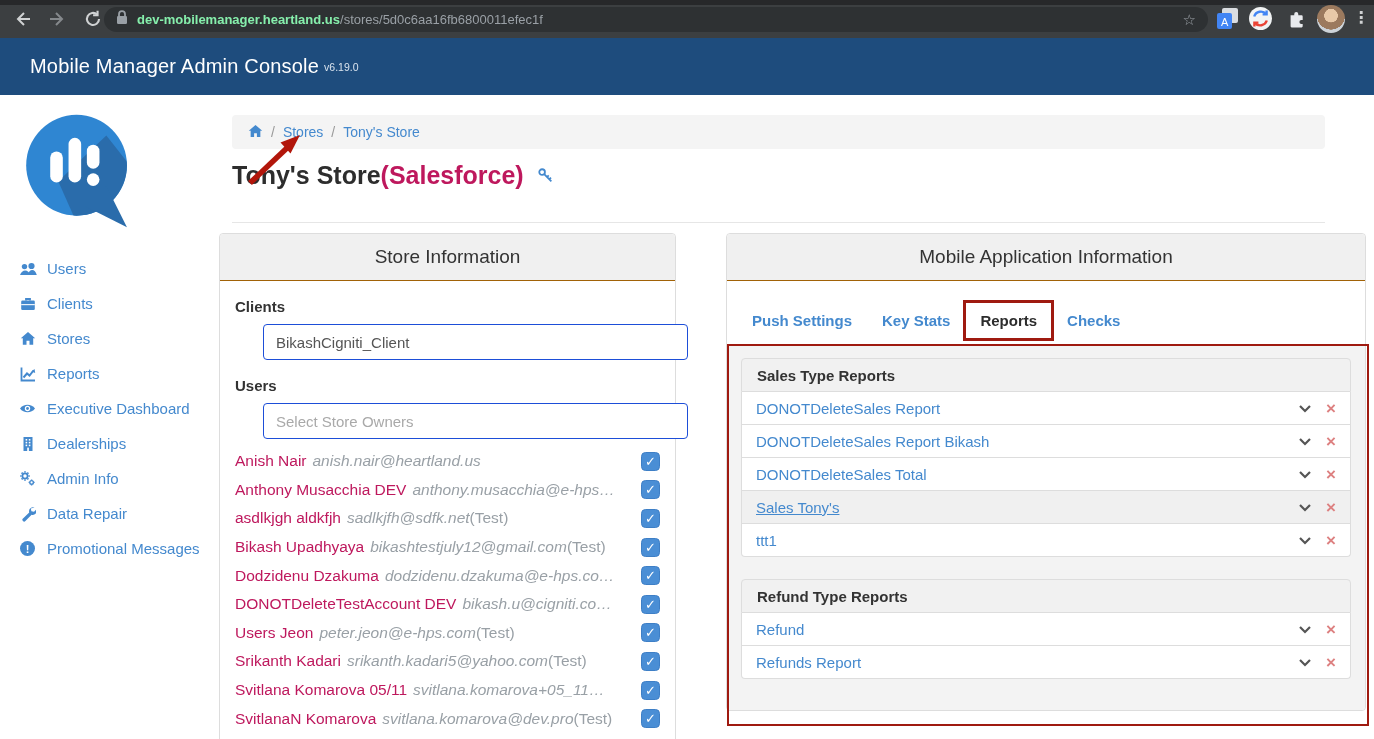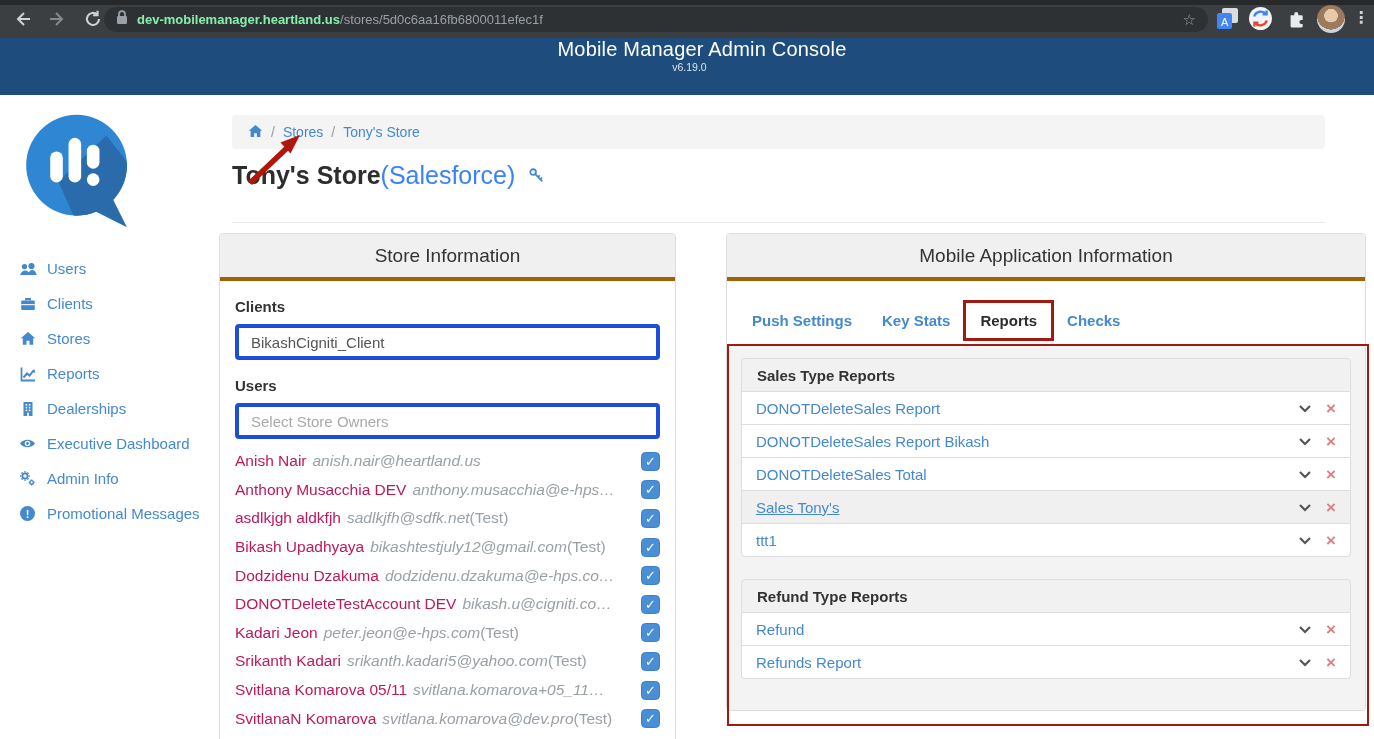--- a/index.html
+++ b/index.html
@@ -17,21 +17,21 @@
   .url-domain { color:#86efac; font-weight:bold; }
   .url-path { color:#9aa0a6; }
   .star { margin-left:auto; color:#9aa0a6; font-size:15px; cursor:pointer; }
   .ext-ic { position:absolute; top:7px; cursor:pointer; }
   .avatar { position:absolute; left:1317px; top:5px; width:28px; height:28px; border-radius:50%;
             background:radial-gradient(circle at 50% 38%, #e8c9a8 0 30%, #9c7a5e 31% 62%, #cdd3d8 63%); cursor:pointer; }
   .dots { position:absolute; left:1353px; top:8px; color:#d0d2d3; font-size:16px; font-weight:bold; letter-spacing:0; cursor:pointer; }
 
   
   .app-header { position:absolute; left:0; top:38px; width:1374px; height:57px; background:var(--header-bg,#1e4c7d);
-                display:flex; align-items:center; color:#fff;flex-direction:column; }
+                display:flex; align-items:center; color:#fff; }
   .app-title { font-size:20px; font-weight:500; margin-left:30px; letter-spacing:.2px; }
   .app-version { font-size:10.5px; color:#d9e3ee; margin-left:5px; }
   .header-right { margin-left:auto; display:flex; align-items:center; gap:48px; padding-right:69px; }
   .header-link { display:flex; align-items:center; gap:7px; font-size:14.5px; font-weight:600; color:#f2f6fa; cursor:pointer; }
 
   
   .sidebar { position:absolute; left:0; top:95px; width:218px; height:644px; background:#fff; }
   .logo { position:absolute; left:17px; top:13px; }
   .nav { position:absolute; left:0; top:156px; width:218px; }
   .nav-item { display:flex; align-items:center; gap:10px; height:35px; padding-left:18px;
@@ -43,34 +43,34 @@
   
   .content { position:absolute; left:218px; top:95px; width:1156px; height:644px; }
   .breadcrumb { position:absolute; left:14px; top:20px; width:1093px; height:34px; background:#f4f4f4;
                 border-radius:4px; display:flex; align-items:center; padding-left:16px; font-size:14px; }
   .crumb { color:var(--link-blue,#4489ce); cursor:pointer; }
   .crumb-sep { color:#9a9a9a; padding:0 8px; }
   .annot-arrow { position:absolute; left:18px; top:36px; pointer-events:none; z-index:60; }
 
   .title-row { position:absolute; left:14px; top:66px; display:flex; align-items:center; }
   .page-title { font-size:25px; font-weight:bold; color:#2d2d2d; }
-  .page-subtitle { font-size:25px; font-weight:normal; color:#3b82f6; }
+  .page-subtitle { font-size:25px; font-weight:bold; color:#be185d; }
   .key-ic { margin-left:13px; margin-top:4px; cursor:pointer; }
   .title-divider { position:absolute; left:14px; top:127px; width:1093px; height:1px; background:#e6e6e6; }
 
   .panel { position:absolute; background:#fff; border:1px solid #ddd; border-radius:4px; }
-  .panel-header { height:47px; background:#f0f0f0; border-bottom:4px solid #a16207; border-radius:4px 4px 0 0;
+  .panel-header { height:47px; background:#f0f0f0; border-bottom:1px solid #a16207; border-radius:4px 4px 0 0;
                   display:flex; align-items:center; justify-content:center; font-size:19px; color:#333; }
 
   
   .store-panel { left:1px; top:138px; width:457px; height:620px; }
   .store-body { padding:12px 15px; }
   .field-label { font-size:15px; font-weight:bold; color:#333; margin:5px 0 9px; }
-  .text-input { width:100%; height:36px; border:4px solid #1d4ed8; border-radius:4px; padding:0 12px;
-                font-size:15px; color:#555; font-family:inherit; outline:none; }
+  .text-input { width:100%; height:36px; border:1px solid #1d4ed8; border-radius:4px; padding:0 12px;
+                font-size:15px; color:#555; font-family:inherit; outline:none;margin-left:28px; }
   .text-input::placeholder { color:#a9a9a9; }
   .users-label { margin-top:17px; }
   .user-list { margin-top:8px; }
   .user-row { display:flex; align-items:center; height:28.6px; font-size:15.5px; white-space:nowrap; overflow:hidden; }
   .u-name { color:#be185d; }
   .u-email { color:#99a0a6; font-style:italic; margin-left:6px; }
   .u-suffix { color:#99a0a6; }
   .checkbox { width:19px; height:19px; min-width:19px; border-radius:4.5px; background:var(--checkbox-blue,#4a8ed5);
               border:1px solid #3e7fc6; color:#fff; font-size:13px; display:flex; align-items:center;
               justify-content:center; margin-left:auto; cursor:pointer; }
@@ -216,62 +216,70 @@
             <svg width="16" height="16" viewBox="0 0 16 16">
               <path d="M1.5 1.5 V14.5 H15" stroke="#4489ce" stroke-width="1.8" fill="none"></path>
               <path d="M3.5 11.5 L7 7.5 L9.5 9.5 L13.5 4.5" stroke="#4489ce" stroke-width="2" fill="none"></path>
               <polygon points="14.5,3 15.2,7 11.5,5.4" fill="#4489ce"></polygon>
             </svg>
           </span>
         <span>Reports</span>
       </div>
       <div class="nav-item">
         <span class="ic">
+            <svg width="17" height="13" viewBox="0 0 17 13">
+              <path d="M1 6.5 C4.5 1.5 12.5 1.5 16 6.5 C12.5 11.5 4.5 11.5 1 6.5 Z" fill="#4489ce"></path>
+              <circle cx="8.5" cy="6.5" r="2.7" fill="#fff"></circle>
+              <circle cx="8.5" cy="6.5" r="1.4" fill="#4489ce"></circle>
+            </svg>
+          </span>
+        <span>Executive Dashboard</span>
+      </div>
+      <div class="nav-item">
+        <span class="ic">
             <svg width="14" height="16" viewBox="0 0 14 16">
               <rect x="2.5" y="1" width="9" height="14" fill="#4489ce"></rect>
               <g fill="#fff">
                 <rect x="4.6" y="3" width="1.6" height="1.6"></rect>
                 <rect x="7.8" y="3" width="1.6" height="1.6"></rect>
                 <rect x="4.6" y="5.8" width="1.6" height="1.6"></rect>
                 <rect x="7.8" y="5.8" width="1.6" height="1.6"></rect>
                 <rect x="4.6" y="8.6" width="1.6" height="1.6"></rect>
                 <rect x="7.8" y="8.6" width="1.6" height="1.6"></rect>
                 <rect x="6.2" y="11.6" width="1.7" height="3.4"></rect>
               </g>
             </svg>
           </span>
         <span>Dealerships</span>
       </div>
       <div class="nav-item">
         <span class="ic">
-            <svg width="17" height="13" viewBox="0 0 17 13">
-              <path d="M1 6.5 C4.5 1.5 12.5 1.5 16 6.5 C12.5 11.5 4.5 11.5 1 6.5 Z" fill="#4489ce"></path>
-              <circle cx="8.5" cy="6.5" r="2.7" fill="#fff"></circle>
-              <circle cx="8.5" cy="6.5" r="1.4" fill="#4489ce"></circle>
-            </svg>
-          </span>
-        <span>Executive Dashboard</span>
-      </div>
-      <div class="nav-item">
-        <span class="ic">
             <svg width="17" height="17" viewBox="0 0 17 17">
               <g stroke="#4489ce" stroke-width="1.7" fill="none">
                 <circle cx="6" cy="6" r="2.6"></circle>
                 <path d="M6 1.2 V2.6 M6 9.4 V10.8 M1.2 6 H2.6 M9.4 6 H10.8 M2.6 2.6 L3.6 3.6 M8.4 8.4 L9.4 9.4 M9.4 2.6 L8.4 3.6 M3.6 8.4 L2.6 9.4"></path>
               </g>
               <g stroke="#4489ce" stroke-width="1.4" fill="none">
                 <circle cx="12.6" cy="12.4" r="1.8"></circle>
                 <path d="M12.6 9.4 V10.4 M12.6 14.4 V15.4 M9.6 12.4 H10.6 M14.6 12.4 H15.6"></path>
               </g>
             </svg>
           </span>
         <span>Admin Info</span>
       </div>
       <div class="nav-item">
         <span class="ic">
+            <svg width="16" height="16" viewBox="0 0 16 16">
+              <path d="M14.6 1.6 a4 4 0 0 0 -5.4 4.8 L3 12.6 a1.7 1.7 0 1 0 2.4 2.4 L11.6 8.8 a4 4 0 0 0 4.8 -5.4 L14 5.8 l-2.6-0.6 -0.6-2.6 z" fill="#4489ce"></path>
+            </svg>
+          </span>
+        <span>Data Repair</span>
+      </div>
+      <div class="nav-item">
+        <span class="ic">
             <span class="excl-circle">!</span>
           </span>
         <span>Promotional Messages</span>
       </div>
     </div>
   </div>
 
   <div class="content">
 
     <div class="breadcrumb">
@@ -339,21 +347,21 @@
               <span class="u-suffix"></span>
               <span class="checkbox">✓</span>
             </div>
           <div class="user-row">
               <span class="u-name">DONOTDeleteTestAccount DEV</span>
               <span class="u-email">bikash.u@cigniti.co…</span>
               <span class="u-suffix"></span>
               <span class="checkbox">✓</span>
             </div>
           <div class="user-row">
-              <span class="u-name">Kadari Jeon</span>
+              <span class="u-name">Users Jeon</span>
               <span class="u-email">peter.jeon@e-hps.com</span>
               <span class="u-suffix">(Test)</span>
               <span class="checkbox">✓</span>
             </div>
           <div class="user-row">
               <span class="u-name">Srikanth Kadari</span>
               <span class="u-email">srikanth.kadari5@yahoo.com</span>
               <span class="u-suffix">(Test)</span>
               <span class="checkbox">✓</span>
             </div>

